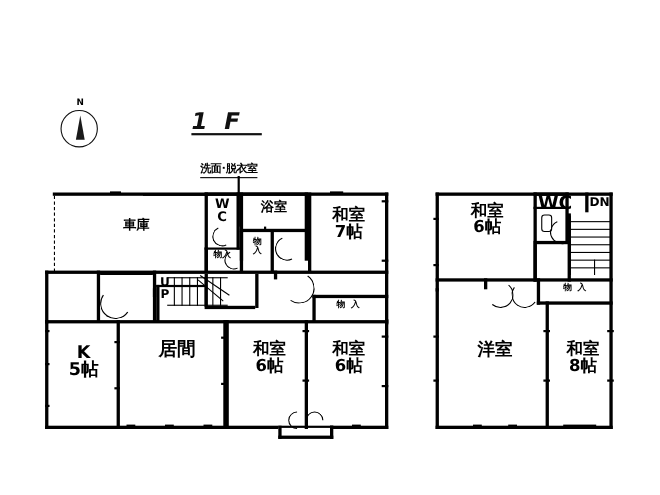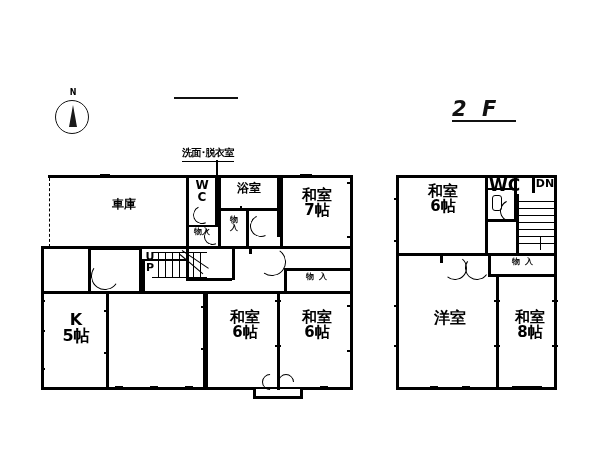--- a/index.html
+++ b/index.html
@@ -49,24 +49,21 @@
 
 <div class="stage">
 
   <div id="compass">
     <div class="ring"></div>
     <div class="needle"></div>
     <div class="nlabel">N</div>
   </div>
 
   <div class="floor-title" id="title-1f">
-    <span class="ul"></span>
-  </div>
-  <div class="floor-title" id="title-2f">
-    <span>2 F</span>
+    <span>1 F</span>
     <span class="ul"></span>
   </div>
 
   <div class="plan" id="plan-1f">
 
     <div style="position:absolute;left:182px;top:146px;font-size:10px;font-weight:bold;
                 border-bottom:1.5px solid #000;padding-bottom:1px;letter-spacing:-0.5px;">洗面･脱衣室</div>
     <div class="wall" style="left:216px;top:160px;width:1.5px;height:16px;"></div>
 
     <div class="wall" style="left:48px;top:175px;width:305px;height:3px;"></div>
@@ -183,20 +180,21 @@
       <span class="l2">5帖</span>
     </div>
     <div class="winline" style="left:41px;top:300px;width:4px;height:1.5px;"></div>
     <div class="winline" style="left:41px;top:330px;width:4px;height:1.5px;"></div>
     <div class="winline" style="left:41px;top:368px;width:4px;height:1.5px;"></div>
     <div class="winline" style="left:104px;top:310px;width:5px;height:2px;"></div>
     <div class="winline" style="left:104px;top:352px;width:5px;height:2px;"></div>
 
     <div class="wall" style="left:203px;top:291px;width:2.5px;height:99px;"></div>
     <div class="label" style="left:124px;top:310px;width:74px;font-size:17px;">
+      <span class="l1">居間</span>
     </div>
     <div class="winline" style="left:201px;top:306px;width:6px;height:2px;"></div>
     <div class="winline" style="left:201px;top:348px;width:6px;height:2px;"></div>
 
     <div class="wall" style="left:205px;top:291px;width:3px;height:99px;"></div>
     <div class="wall" style="left:277px;top:291px;width:2.5px;height:99px;"></div>
     <div class="label" style="left:212px;top:310px;width:66px;font-size:15px;">
       <span class="l1">和室</span>
       <span class="l2">6帖</span>
     </div>

